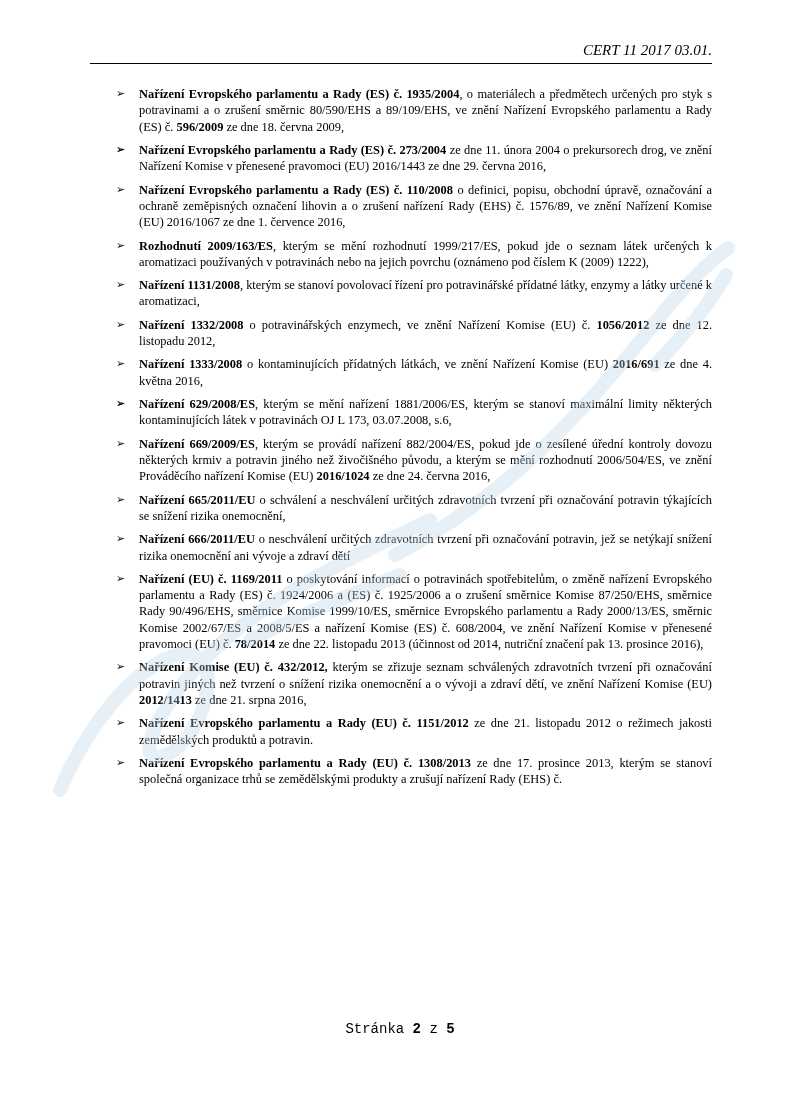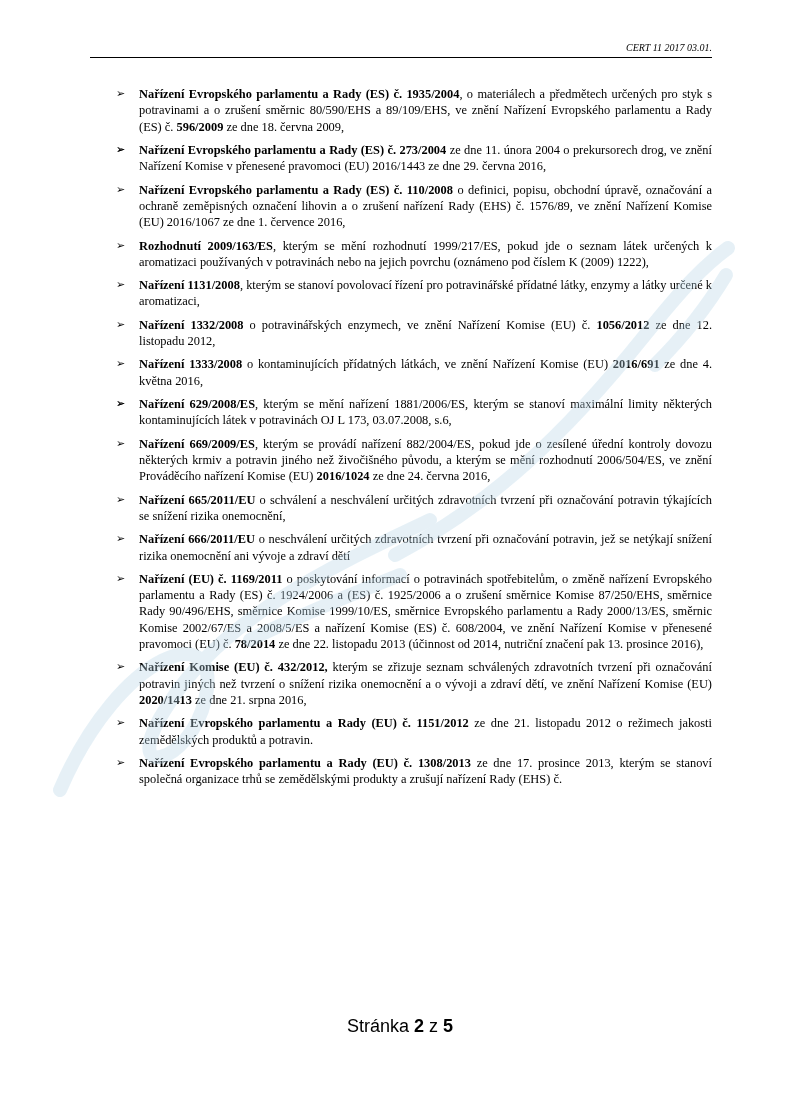--- a/index.html
+++ b/index.html
@@ -20,21 +20,21 @@
     opacity: 0.35;
   }
   .page-header {
     position: absolute;
     top: 42px;
     left: 90px;
     right: 88px;
     z-index: 1;
     text-align: right;
     font-style: italic;
-    font-size: 10px;
+    font-size: 15px;
     border-bottom: 1.2px solid #000;
     padding-bottom: 4px;
   }
   .content {
     position: absolute;
     top: 86px;
     left: 116px;
     width: 596px;
     z-index: 1;
   }
@@ -59,22 +59,22 @@
     font-family: "DejaVu Sans", sans-serif;
   }
   li.reg-item b { font-weight: bold; font-family: Liberation Serif, serif; }
   .page-footer {
     position: absolute;
     bottom: 63px;
     left: 0;
     right: 0;
     z-index: 1;
     text-align: center;
-    font-family: Liberation Sans, sans-serif;
-    font-size: 18px;
+    font-family: Liberation Mono, monospace;
+    font-size: 14px;
   }
   .page-footer b { font-weight: bold; }
 </style>
 </head>
 <body>
 
 <svg class="watermark" width="800" height="1100" viewBox="0 0 800 1100" aria-hidden="true">
   <g fill="none" stroke="#b9d7e8" stroke-width="14" stroke-linecap="round">
     <path d="M 60 790 C 120 650, 225 615, 205 700 C 190 765, 115 785, 168 705 C 225 615, 335 565, 430 520"></path>
     <path d="M 395 555 C 490 505, 565 435, 645 335 C 685 285, 705 265, 728 248"></path>
@@ -98,21 +98,21 @@
         <li class="reg-item"><span class="bullet">➢</span><span><b>Rozhodnutí 2009/163/ES</b><span>, kterým se mění rozhodnutí 1999/217/ES, pokud jde o seznam látek určených k aromatizaci používaných v potravinách nebo na jejich povrchu (oznámeno pod číslem K (2009) 1222),</span></span></li>
         <li class="reg-item"><span class="bullet">➢</span><span><b>Nařízení 1131/2008</b><span>, kterým se stanoví povolovací řízení pro potravinářské přídatné látky, enzymy a látky určené k aromatizaci,</span></span></li>
         <li class="reg-item"><span class="bullet">➢</span><span><b>Nařízení 1332/2008</b><span> o potravinářských enzymech, ve znění Nařízení Komise (EU) č. </span><b>1056/2012</b><span> ze dne 12. listopadu 2012,</span></span></li>
         <li class="reg-item"><span class="bullet">➢</span><span><b>Nařízení 1333/2008</b><span> o kontaminujících přídatných látkách, ve znění Nařízení Komise (EU) </span><b>2016/691</b><span> ze dne 4. května 2016,</span></span></li>
         <li class="reg-item"><span class="bullet">➢</span></li>
         <li class="reg-item"><span class="bullet">➢</span><span><b>Nařízení 629/2008/ES</b><span>, kterým se mění nařízení 1881/2006/ES, kterým se stanoví maximální limity některých kontaminujících látek v potravinách  OJ L 173, 03.07.2008, s.6,</span></span></li>
         <li class="reg-item"><span class="bullet">➢</span><span><b>Nařízení 669/2009/ES</b><span>, kterým se provádí nařízení  882/2004/ES, pokud jde o zesílené úřední kontroly dovozu některých krmiv a potravin jiného než živočišného původu, a kterým se mění rozhodnutí 2006/504/ES, ve znění Prováděcího nařízení Komise (EU) </span><b>2016/1024</b><span> ze dne 24. června 2016,</span></span></li>
         <li class="reg-item"><span class="bullet">➢</span><span><b>Nařízení 665/2011/EU</b><span> o schválení a neschválení určitých zdravotních tvrzení při označování potravin týkajících se snížení rizika onemocnění,</span></span></li>
         <li class="reg-item"><span class="bullet">➢</span><span><b>Nařízení 666/2011/EU</b><span> o neschválení určitých zdravotních tvrzení při označování potravin, jež se netýkají snížení rizika onemocnění ani vývoje a zdraví dětí</span></span></li>
         <li class="reg-item"><span class="bullet">➢</span><span><b>Nařízení (EU) č. 1169/2011</b><span>  o poskytování informací o potravinách spotřebitelům, o změně nařízení Evropského parlamentu a Rady (ES) č. 1924/2006 a (ES) č. 1925/2006 a o zrušení směrnice Komise 87/250/EHS, směrnice Rady 90/496/EHS, směrnice Komise 1999/10/ES, směrnice Evropského parlamentu a Rady 2000/13/ES, směrnic Komise 2002/67/ES a 2008/5/ES a nařízení Komise (ES) č. 608/2004, ve znění Nařízení Komise v přenesené pravomoci (EU) č. </span><b>78/2014</b><span> ze dne 22. listopadu 2013 (účinnost od 2014, nutriční značení pak 13. prosince 2016),</span></span></li>
-        <li class="reg-item"><span class="bullet">➢</span><span><b>Nařízení Komise (EU) č. 432/2012,</b><span> kterým se zřizuje seznam schválených zdravotních tvrzení při označování potravin jiných než tvrzení o snížení rizika onemocnění a o vývoji a zdraví dětí, ve znění Nařízení Komise (EU) </span><b>2020/1413</b><span> ze dne 21. srpna 2016,</span></span></li>
+        <li class="reg-item"><span class="bullet">➢</span><span><b>Nařízení Komise (EU) č. 432/2012,</b><span> kterým se zřizuje seznam schválených zdravotních tvrzení při označování potravin jiných než tvrzení o snížení rizika onemocnění a o vývoji a zdraví dětí, ve znění Nařízení Komise (EU) </span><b>2012/1413</b><span> ze dne 21. srpna 2016,</span></span></li>
         <li class="reg-item"><span class="bullet">➢</span><span><b>Nařízení Evropského parlamentu a Rady (EU) č. 1151/2012</b><span> ze dne 21. listopadu 2012 o režimech jakosti zemědělských produktů a potravin.</span></span></li>
         <li class="reg-item"><span class="bullet">➢</span><span><b>Nařízení Evropského parlamentu a Rady (EU) č. 1308/2013</b><span> ze dne 17. prosince 2013, kterým se stanoví společná organizace trhů se zemědělskými produkty a zrušují nařízení Rady (EHS) č.</span></span></li>
       </ul>
   </div>
 
   <div class="page-footer">
     <span>Stránka </span><b>2</b><span> z </span><b>5</b>
   </div>
 
 </div>

